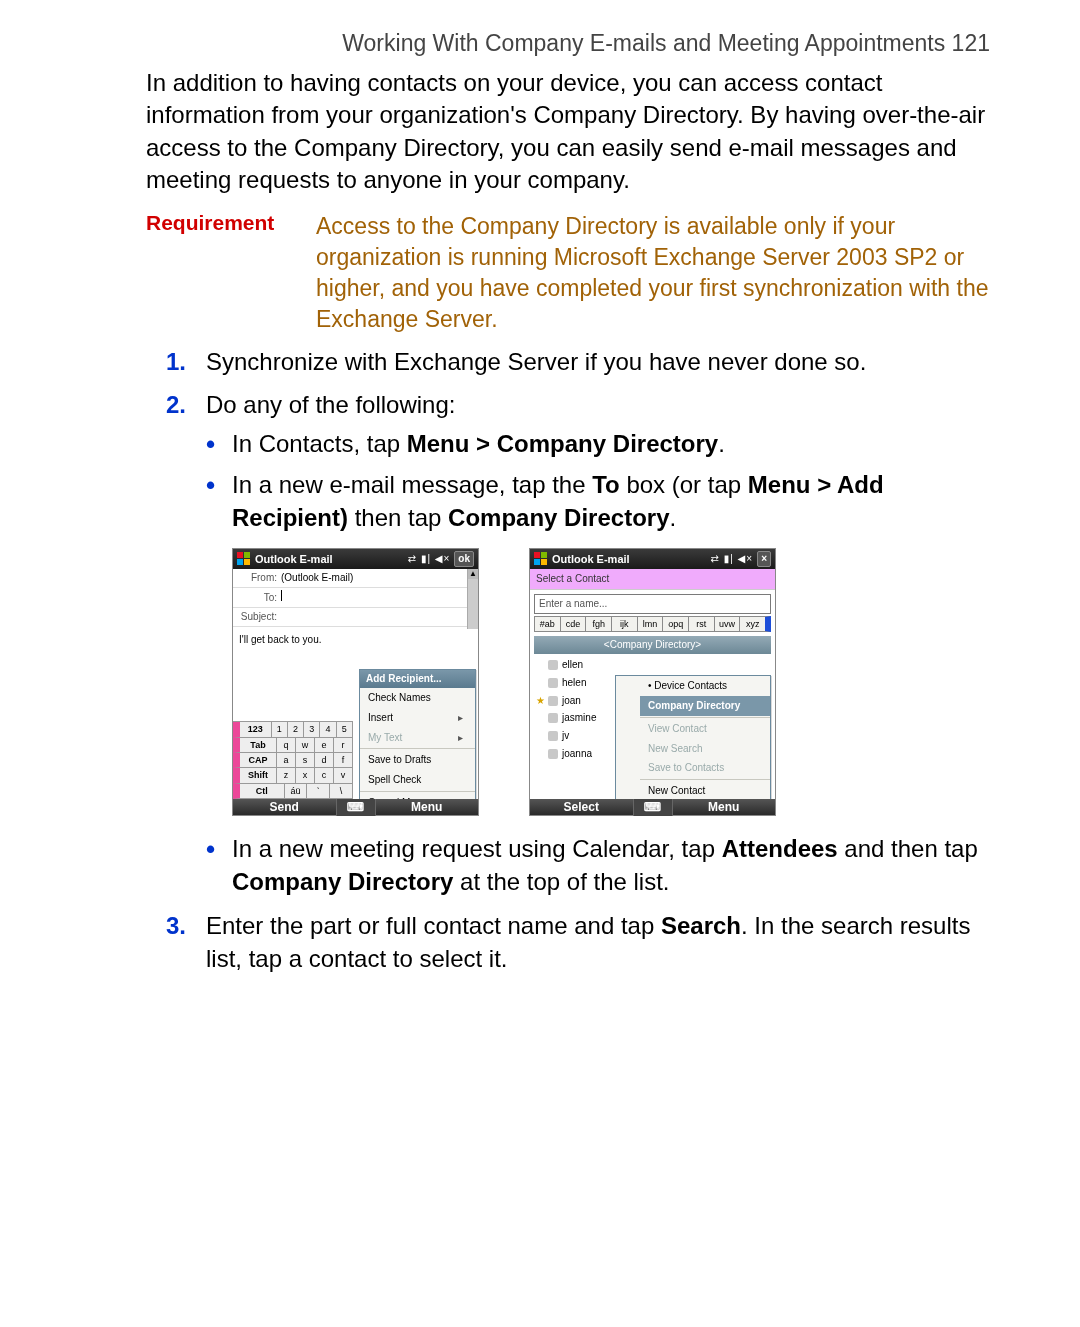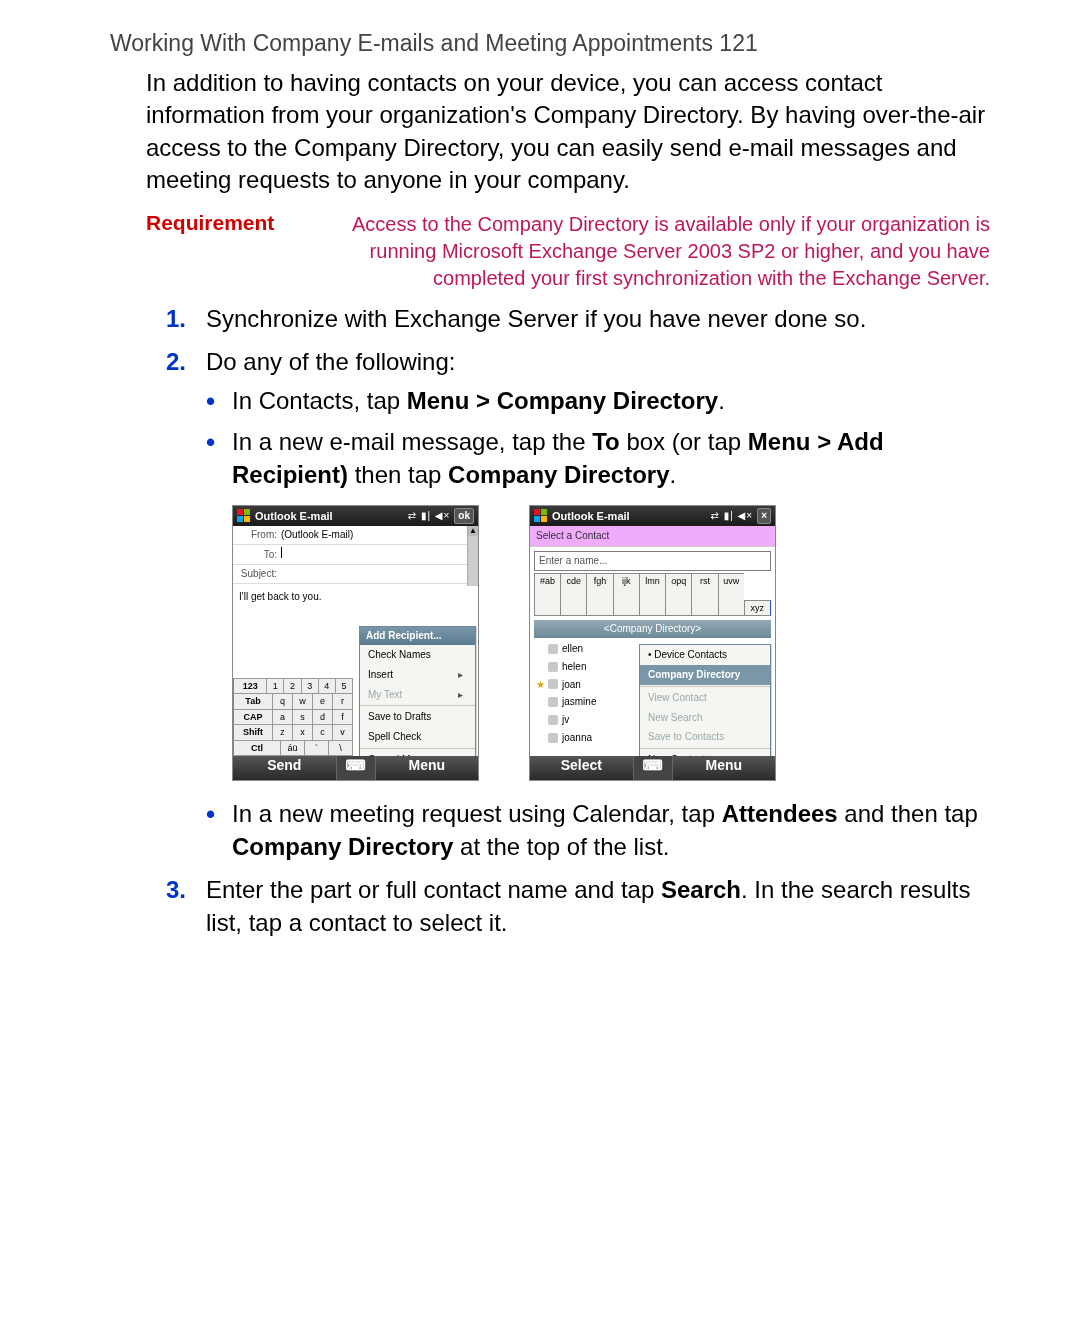--- a/index.html
+++ b/index.html
@@ -8,21 +8,21 @@
     background: #fff;
     font-family: "Segoe UI", "Myriad Pro", Arial, sans-serif;
     color: #000;
     width: 1080px;
   }
   .page {
     padding: 30px 90px 40px 110px;
     box-sizing: border-box;
   }
   .running-head {
-    text-align: left;
+    text-align: right;
     font-size: 23px;
     color: #444;
     margin-bottom: 10px;
   }
   h1.section-title {
     color: #0033cc;
     font-size: 34px;
     font-weight: 700;
     margin: 0 0 14px 0;
   }
@@ -37,24 +37,23 @@
     margin-bottom: 10px;
   }
   .req-label {
     color: #d10000;
     font-weight: 700;
     font-size: 21px;
     width: 170px;
     flex: 0 0 170px;
   }
   .req-text {
-    color: #be185d;
-    font-size: 20px;
+    color: #a16207;
+    font-size: 23px;
     line-height: 1.35;
-    text-align: right;
   }
   ol.steps {
     margin: 10px 0 0 36px;
     padding: 0;
     list-style: none;
     counter-reset: step;
   }
   ol.steps > li {
     counter-increment: step;
     position: relative;
@@ -181,30 +180,31 @@
     position: absolute; left: 0; bottom: 0; width: 120px;
     border-top: 1px solid #999;
     background: #eee;
     font-size: 9px;
   }
   .kbd .krow { display: flex; }
   .kbd .krow span {
     border: 1px solid #999; border-left: none; border-top: none;
     flex: 1; text-align: center; padding: 1px 0;
   }
-  .kbd .krow span:first-child { border-left: 1px solid #ec4899; }
+  .kbd .krow span:first-child { border-left: 7px solid #ec4899; }
   .kbd .krow span.wide { flex: 2; font-weight: 700; }
 
   .ph-softbar {
     background: linear-gradient(#555,#2a2a2a);
     color: #fff;
     display: flex;
-    height: 24px;
+    align-items: center;
+    height: 16px;
     font-weight: 700;
-    font-size: 14px;
+    font-size: 12px;
   }
   .ph-softbar .sk { flex: 1; text-align: center; }
   .ph-softbar .mid { width: 38px; text-align: center; background: #444; border-left:1px solid #666;border-right:1px solid #666;}
   .kbico::before { content: "⌨"; }
 
   
   .subhead {
     background: #f0abfc; border-bottom: 1px solid #ccc;
     padding: 3px 6px; font-size: 10px; color: #333;
   }
@@ -222,38 +222,38 @@
     font-size: 9px;
   }
   .alpha-tabs span {
     border: 1px solid #8a8a8a;
     border-right: none;
     padding: 1px 3px;
     background: #f2f2ee;
     flex: 1;
     text-align: center;
   }
-  .alpha-tabs span:last-child { border-right: 1px solid #1d4ed8; margin-top: 27px; }
+  .alpha-tabs span:last-child { border-right: 6px solid #1d4ed8; }
   .cdir-bar {
     margin: 4px 4px 0 4px;
     background: linear-gradient(#94aab6,#6c8896);
     color: #fff; font-size: 10px; text-align: center;
     padding: 2px 0;
   }
   .contacts {
     margin: 2px 0 0 0;
   }
   .contacts .c {
     display: flex; align-items: center; gap: 4px;
     padding: 2px 6px;
     font-size: 10px;
   }
   .contacts .c .star { color: #d8a400; width: 8px; text-align: center; }
   .contacts .c .ico { width: 10px; height: 10px; background: #c8c8c8; border-radius: 2px; display: inline-block; }
-  .popup2 { right: 4px; top: 118px; width: 130px; }
+  .popup2 { right: 4px; top: 106px; width: 130px; padding-left: 24px; }
   .popup2 .selected { background: #7a97a9; color: #fff; font-weight: 700; }
 </style>
 </head>
 <body>
 
 <div class="page">
 
   <div class="running-head">Working With Company E-mails and Meeting Appointments  121</div>
 
 

